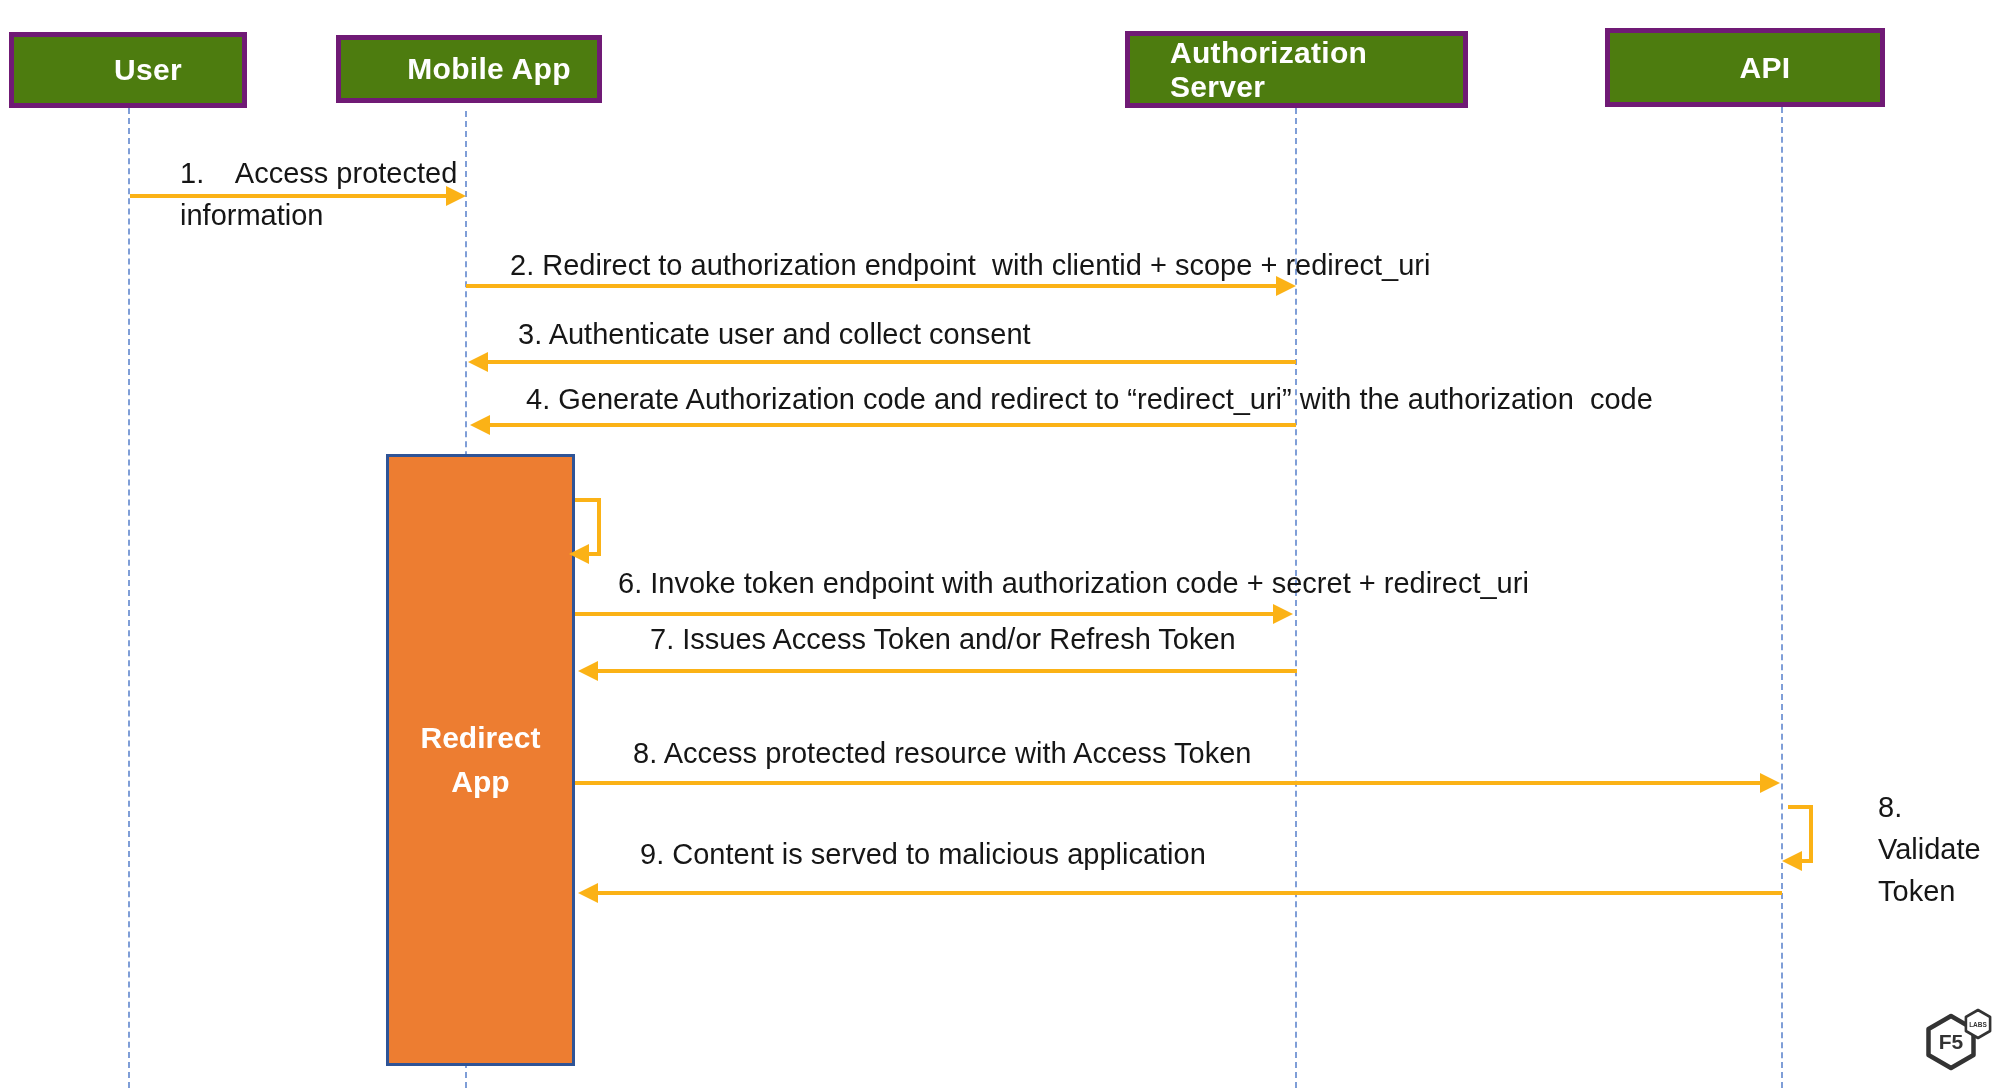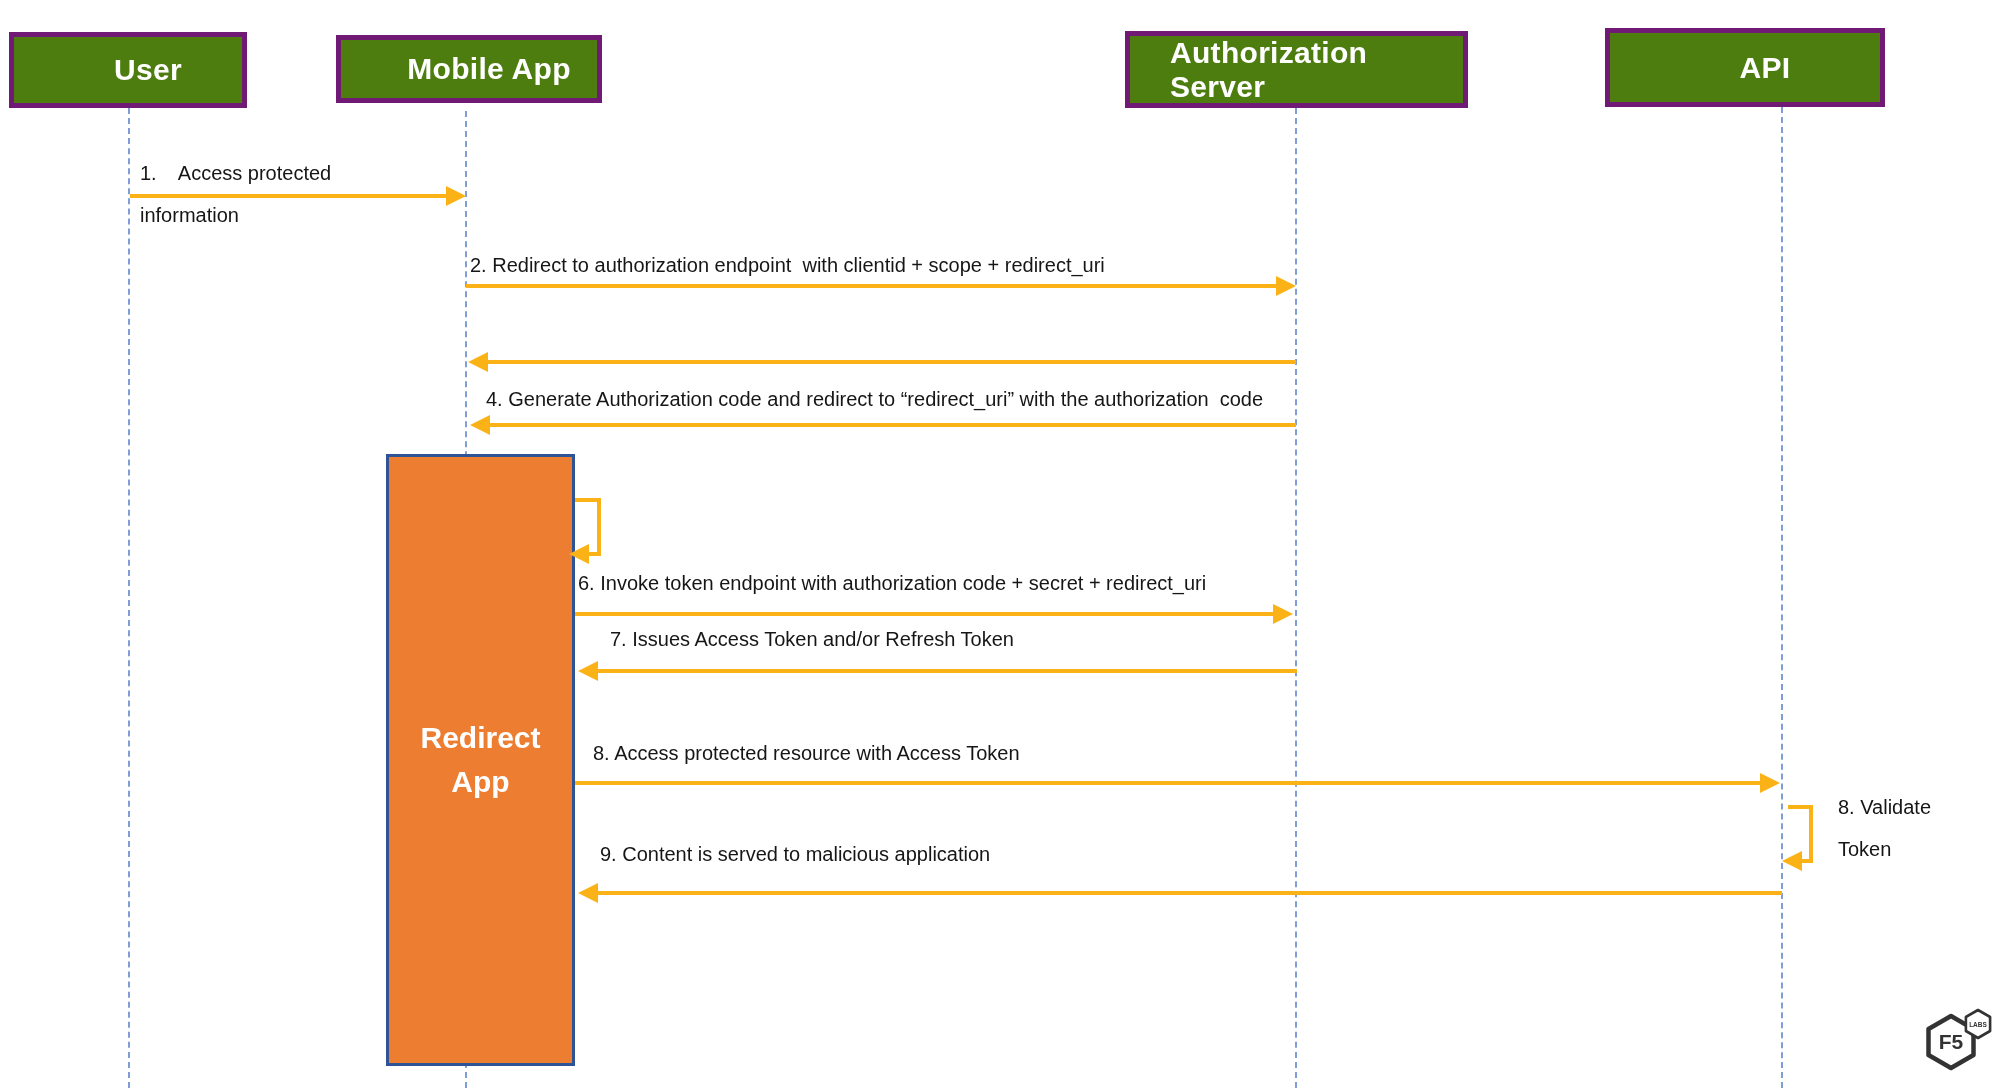--- a/index.html
+++ b/index.html
@@ -9,22 +9,23 @@
   }
   .actor{
     position:absolute;background:#4d7c0f;border:5px solid #701a75;
     box-sizing:border-box;color:#fff;display:flex;align-items:center;justify-content:center;
     font-size:30px;font-weight:600;letter-spacing:.3px;padding-left:40px;
   }
   .lifeline{
     position:absolute;width:0;border-left:2px dashed #7F9ED7;
   }
   .msg{
-    position:absolute;color:#161616;font-size:20px;line-height:42px;
+    position:absolute;color:#161616;font-size:29px;line-height:42px;
     white-space:pre-wrap;
+    margin-left:40px;
   }
   .arrow{position:absolute;height:4px;background:#FBB216;}
   .arrow .head{position:absolute;top:-8px;width:0;height:0;border-top:10px solid transparent;border-bottom:10px solid transparent;}
   .arrow.right .head{right:-18px;border-left:20px solid #FBB216;}
   .arrow.left .head{left:-18px;border-right:20px solid #FBB216;}
   .loop{
     position:absolute;box-sizing:border-box;
     border:4px solid #FBB216;border-left:none;
   }
   .loop .head{
@@ -71,20 +72,21 @@
 information</div>
   <div class="arrow right" style="left:130px;top:194px;width:318px">
       <i class="head"></i>
     </div>
 
   <div class="msg" style="left:470px;top:244px">2. Redirect to authorization endpoint  with clientid + scope + redirect_uri</div>
   <div class="arrow right" style="left:466px;top:284px;width:812px">
       <i class="head"></i>
     </div>
 
+  <div class="msg" style="left:478px;top:313px">3. Authenticate user and collect consent</div>
   <div class="arrow left" style="left:486px;top:360px;width:810px">
       <i class="head"></i>
     </div>
 
   <div class="msg" style="left:486px;top:378px">4. Generate Authorization code and redirect to “redirect_uri” with the authorization  code</div>
   <div class="arrow left" style="left:488px;top:423px;width:808px">
       <i class="head"></i>
     </div>
 
   <div class="loop" style="left:575px;top:498px;width:26px;height:58px">

